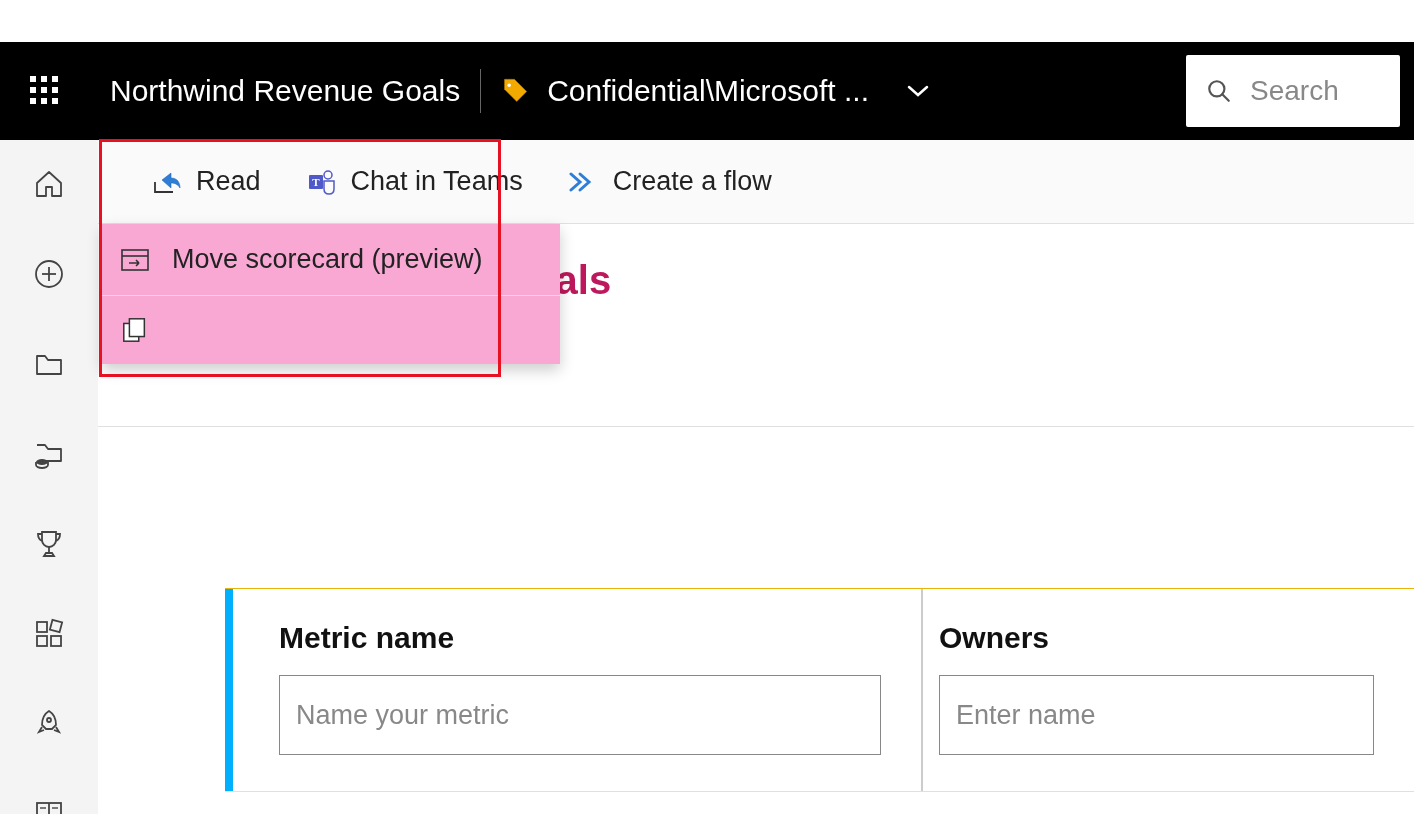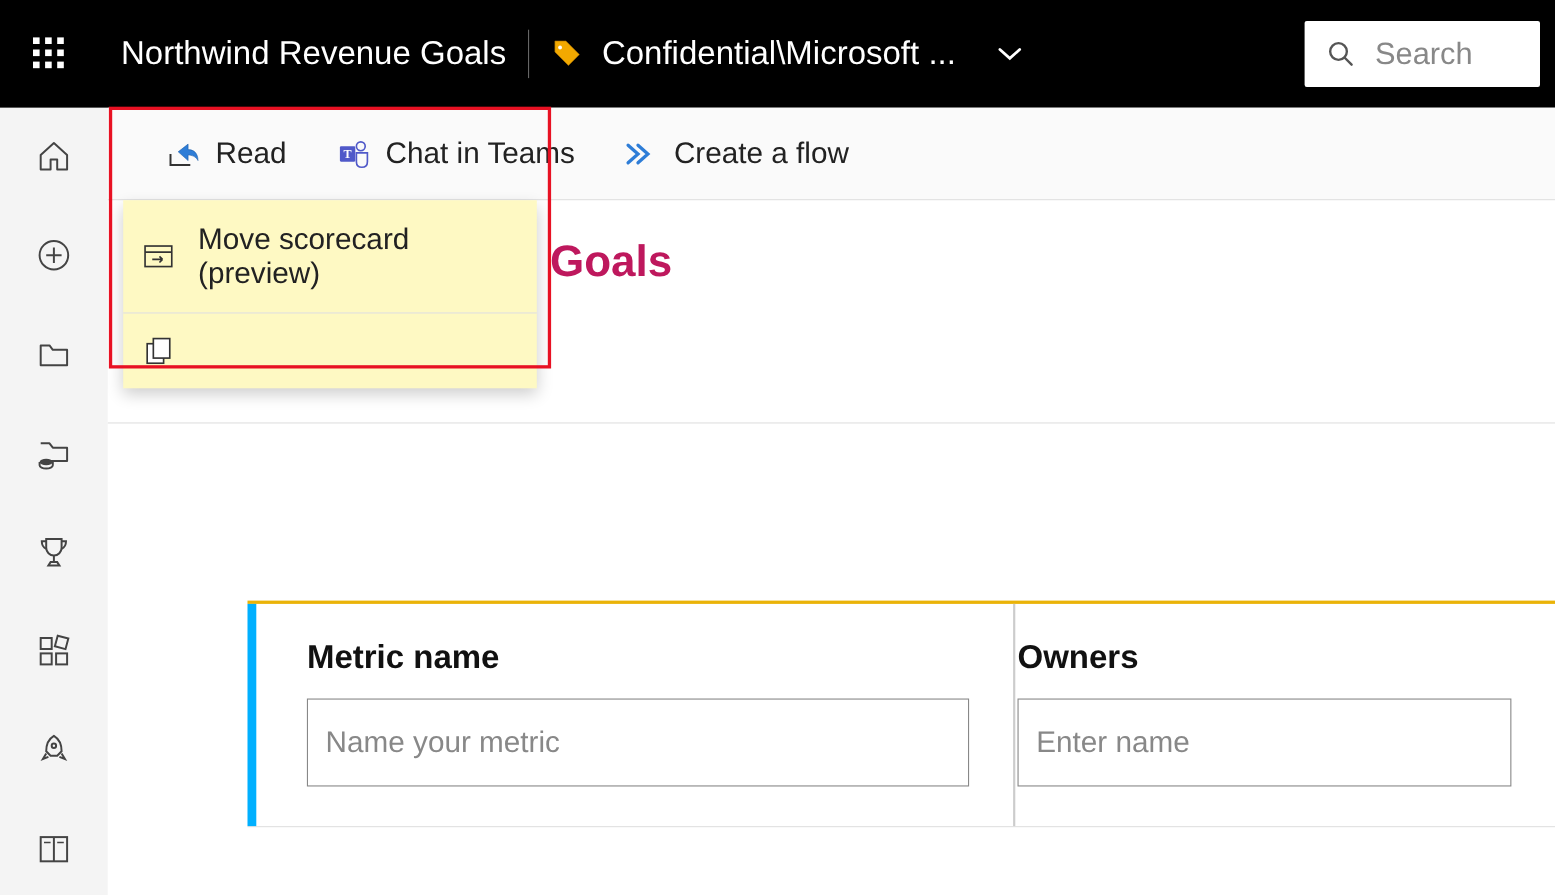--- a/index.html
+++ b/index.html
@@ -1,65 +1,65 @@
 <!DOCTYPE html>
 <html><head>
   <meta charset="utf-8">
   <style>
     * { margin: 0; padding: 0; box-sizing: border-box; }
     body { font-family: "Segoe UI", -apple-system, sans-serif; width: 1414px; height: 814px; overflow: hidden; background: #fff; }
 
     
-    .top-header { height: 98px; background: #000; display: flex; align-items: center; padding-left: 30px; padding-right: 14px; color: #fff; }
+    .top-header { height: 98px; background: #000; display: flex; align-items: center; padding-left: 30px; padding-right: 14px; color: #fff; margin-top: 42px; }
     .waffle { width: 30px; height: 30px; display: grid; grid-template-columns: repeat(3, 6px); grid-template-rows: repeat(3, 6px); gap: 5px; margin-right: 50px; cursor: pointer; }
     .waffle span { background: #fff; width: 6px; height: 6px; }
     .title-text { font-size: 30px; font-weight: 400; color: #fff; }
     .divider-v { width: 1px; height: 44px; background: #666; margin: 0 20px; }
     .tag-area { display: flex; align-items: center; gap: 18px; cursor: pointer; justify-content: center; }
     .tag-icon svg { width: 28px; height: 28px; display: block; }
     .sens-text { font-size: 30px; font-weight: 400; color: #fff; }
     .chevron-down { margin-left: 20px; }
     .chevron-down svg { width: 22px; height: 14px; display: block; }
-    .search-box { margin-left: auto; background: #fff; height: 60px; min-width: 214px; display: flex; align-items: center; padding-left: 20px; gap: 18px; border-radius: 2px; }
+    .search-box { margin-left: auto; background: #fff; height: 72px; min-width: 214px; display: flex; align-items: center; padding-left: 20px; gap: 18px; border-radius: 2px; }
     .search-box input { border: none; outline: none; font-size: 28px; color: #333; width: 150px; background: transparent; }
     .search-box input::placeholder { color: #888; }
     .search-icon svg { width: 26px; height: 26px; display: block; }
 
     
     .main-wrapper { display: flex; height: calc(100% - 98px); }
     .left-nav { width: 98px; background: #f4f4f4; border-right: 1px solid transparent; display: flex; flex-direction: column; align-items: center; padding-top: 26px; gap: 54px; }
     .left-nav .nav-item { width: 36px; height: 36px; display: flex; align-items: center; justify-content: center; cursor: pointer; }
     .left-nav svg { width: 32px; height: 32px; }
 
     .content { flex: 1; position: relative; background: #fff; }
 
     .toolbar { height: 84px; border-bottom: 1px solid #e0e0e0; background: #fafafa; display: flex; align-items: center; padding-left: 16px; position: relative; }
     .tb-item { display: flex; align-items: center; gap: 14px; font-size: 27px; color: #222; cursor: pointer; padding: 4px 8px; }
     .tb-item.disabled { color: #999; }
     .tb-item svg { width: 30px; height: 30px; display: block; }
     .tb-gap { width: 30px; }
     .mini-chevron svg { width: 18px; height: 12px; margin-left: 4px; }
 
     
-    .file-dropdown { position: absolute; top: 84px; left: 14px; width: 376px; background: #fef9c3; box-shadow: 0 6px 14px rgba(0,0,0,0.2); z-index: 10; }
+    .file-dropdown { position: absolute; top: 84px; left: 4px; width: 458px; background: #f9a8d4; box-shadow: 0 6px 14px rgba(0,0,0,0.2); z-index: 10; }
     .file-dropdown .dd-item { display: flex; align-items: center; gap: 22px; padding: 20px 18px; font-size: 27px; color: #222; cursor: pointer; }
     .file-dropdown .dd-item svg { width: 30px; height: 28px; }
     .file-dropdown .dd-divider { height: 1px; background: #e0e0e0; margin: 0; }
 
     .red-highlight { position: absolute; top: -1px; left: 1px; width: 402px; height: 238px; border: 3px solid #e81123; pointer-events: none; z-index: 20; }
 
     .page-title-row { padding: 0 0 0 4px; font-size: 40px; font-weight: 600; color: #be185d; position: absolute; top: 118px; left: 398px; }
 
     .section-divider { position: absolute; top: 286px; left: 0; right: 0; border-top: 1px solid #e0e0e0; }
 
-    .metric-card { position: absolute; top: 448px; left: 127px; right: 0; background: #fff; border-top: 3px solid #eab308; border-bottom: 1px solid #e0e0e0; display: flex; }
+    .metric-card { position: absolute; top: 448px; left: 127px; right: 0; background: #fff; border-top: 1px solid #eab308; border-bottom: 1px solid #e0e0e0; display: flex; }
     .accent-bar { width: 8px; background: #00b0ff; }
     .field-block { padding: 32px 40px 36px 46px; display: flex; flex-direction: column; gap: 20px; }
     .field-block.metric-name { width: 690px; border-right: 2px solid #ccc; }
-    .field-block.owners { flex: 1; padding-left: 2px; justify-content: flex-end; }
+    .field-block.owners { flex: 1; padding-left: 16px; justify-content: flex-end; }
     .field-label { font-size: 30px; font-weight: 600; color: #111; }
     .text-input { height: 80px; border: 1px solid #888; font-size: 27px; padding: 0 16px; outline: none; color: #222; }
     .text-input::placeholder { color: #888; }
   </style>
 </head>
 <body>
 
 <div class="top-header">
   <div class="waffle">
     <span></span>

